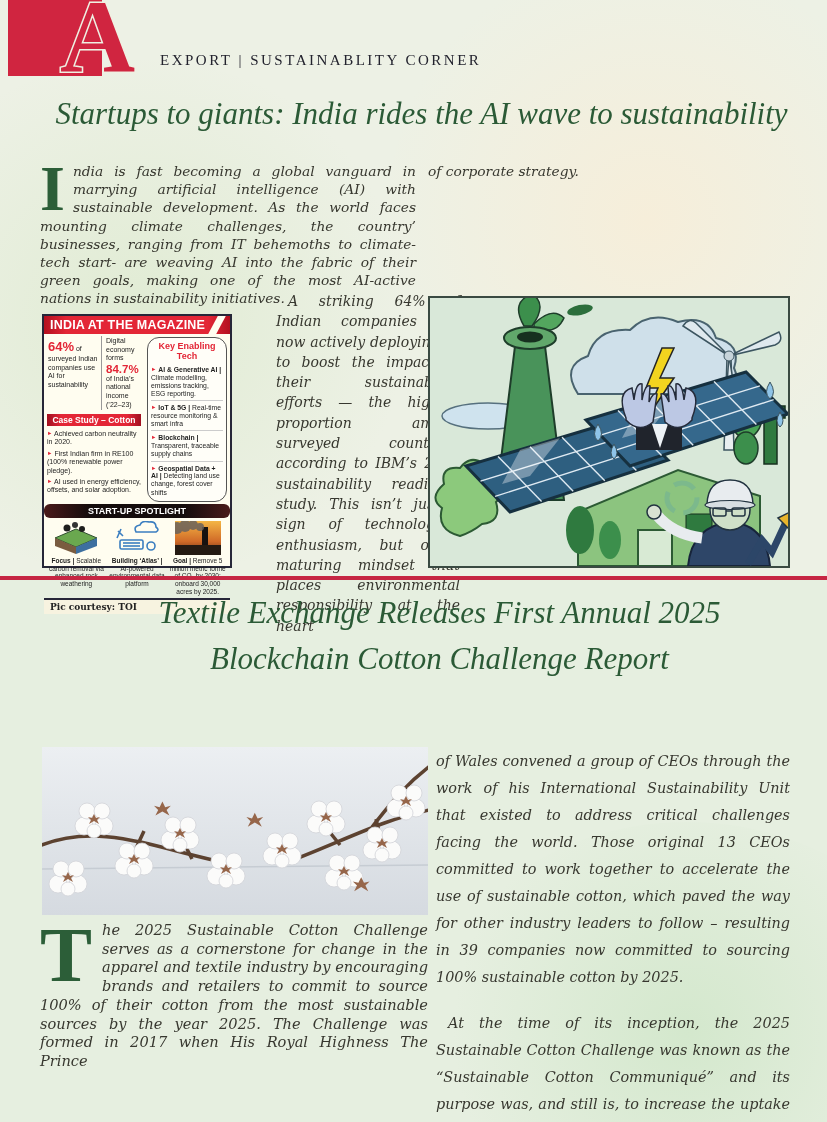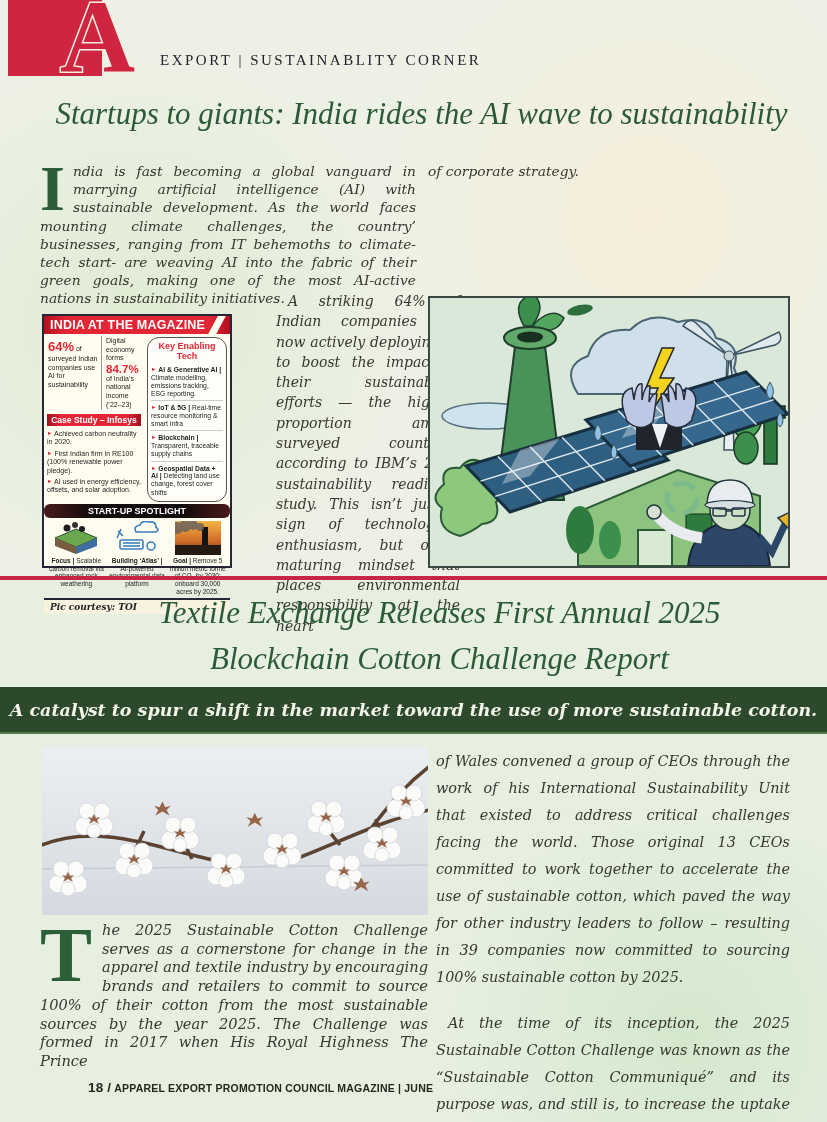--- a/index.html
+++ b/index.html
@@ -60,21 +60,21 @@
   .ig-bullet{font-size:7px;line-height:8.6px;margin:2px 4px 2px 0;}
   .arrow{color:#e32636;font-size:5.5px;vertical-align:.5px;}
   .ig-tech-title{color:#e32636;font-weight:bold;font-size:9px;text-align:center;margin:1px 0 2px;}
   .ig-tech-item{font-size:6.8px;line-height:8.2px;border-bottom:1px solid #ccc;padding:2px 0;}
   .ig-tech-item:last-child{border-bottom:none;}
   .ig-spot-title{background:linear-gradient(90deg,#4a1a1a,#140c0c 25%,#140c0c 75%,#4a1a1a);
             color:#fff;text-align:center;font-weight:bold;font-size:9px;padding:2px;border-radius:6px;}
   .ig-spots{display:flex;padding:3px 2px 2px;flex:1;}
   .ig-spot{flex:1;text-align:center;font-size:6.5px;line-height:7.8px;padding:0 2px;}
   .ig-spot svg{display:block;margin:0 auto 2px;}
-  .ig-credit{border-top:2px solid #262638;font-family:"DejaVu Serif",serif;font-style:italic;
+  .ig-credit{border-top:2px solid #262638;font-family:"DejaVu Serif",serif;
             font-weight:bold;font-size:9px;padding:2px 6px;background:#f7f3e0;color:#222;}
 
   
   .illus{position:absolute;left:428px;top:296px;width:362px;height:272px;box-sizing:border-box;
          border:2px solid #3a4a42;background:#d9e8d9;}
   .illus svg{display:block;}
 
   
   .divider-red{position:absolute;left:0;top:576px;width:827px;height:4px;background:#c62643;}
   .title2{position:absolute;left:0;top:590px;width:827px;text-align:center;
@@ -128,21 +128,21 @@
           <div class="ig-stat1">
             <span class="ig-pct1">64%</span><span class="ig-small"> of</span>
             <div class="ig-small">surveyed Indian companies use AI for sustainability</div>
           </div>
           <div class="ig-stat2">
             <div class="ig-small">Digital economy forms</div>
             <div class="ig-pct2">84.7%</div>
             <div class="ig-small">of India’s national income (’22–23)</div>
           </div>
         </div>
-        <div class="ig-case-title">Case Study – Infosys</div>
+        <div class="ig-case-title">Case Study – Cotton</div>
         <div class="ig-bullet"><span class="arrow">►</span> <span>Achieved carbon neutrality in 2020.</span></div>
         <div class="ig-bullet"><span class="arrow">►</span> <span>First Indian firm in RE100 (100% renewable power pledge).</span></div>
         <div class="ig-bullet"><span class="arrow">►</span> <span>AI used in energy efficiency, offsets, and solar adoption.</span></div>
       </div>
       <div class="ig-tech">
         <div class="ig-tech-title">Key Enabling Tech</div>
         <div class="ig-tech-item"><span class="arrow">►</span> <b>AI &amp; Generative AI |</b> <span>Climate modelling, emissions tracking, ESG reporting.</span></div>
         <div class="ig-tech-item"><span class="arrow">►</span> <b>IoT &amp; 5G |</b> <span>Real-time resource monitoring &amp; smart infra</span></div>
         <div class="ig-tech-item"><span class="arrow">►</span> <b>Blockchain |</b> <span>Transparent, traceable supply chains</span></div>
         <div class="ig-tech-item"><span class="arrow">►</span> <b>Geospatial Data + AI |</b> <span>Detecting land use change, forest cover shifts</span></div>
@@ -284,23 +284,20 @@
 
       <polyline points="318,266 332,242 342,254 356,224" fill="none" stroke="#2c4668" stroke-width="7"></polyline>
       <polygon points="348,220 364,212 360,232" fill="#e8b42c" stroke="#223340" stroke-width="1.5"></polygon>
     </svg>
   </div>
 
   <div class="divider-red"></div>
   <div class="title2">
     <div>Textile Exchange Releases First Annual 2025</div>
     <div>Blockchain Cotton Challenge Report</div>
-  </div>
-  <div class="banner">
-    <span class="banner-text">A catalyst to spur a shift in the market toward the use of more sustainable cotton.</span>
   </div>
 
   <div class="cotton">
     <svg width="386" height="168" viewBox="0 0 386 168">
       <defs>
         <linearGradient id="cbg" x1="0" y1="0" x2="0" y2="1">
           <stop offset="0" stop-color="#eceff2"></stop>
             <stop offset="1" stop-color="#d5dae0"></stop>
         </linearGradient>
         <g id="boll" stroke="#d2d3d8" stroke-width="0.8" fill="#fbfbfa">
@@ -350,16 +347,13 @@
   </div>
 
   <div class="body-text a2-col1">
     <span class="dropcap dc2">T</span><span>he 2025 Sustainable Cotton Challenge serves as a cornerstone for change in the apparel and textile industry by encouraging brands and retailers to commit to source 100% of their cotton from the most sustainable sources by the year 2025. The Challenge was formed in 2017 when His Royal Highness The Prince</span>
   </div>
   <div class="body-text a2-col2">
     <div>of Wales convened a group of CEOs through the work of his International Sustainability Unit that existed to address critical challenges facing the world. Those original 13 CEOs committed to work together to accelerate the use of sustainable cotton, which paved the way for other industry leaders to follow – resulting in 39 companies now committed to sourcing 100% sustainable cotton by 2025.</div>
     <div class="p2">At the time of its inception, the 2025 Sustainable Cotton Challenge was known as the “Sustainable Cotton Communiqué” and its purpose was, and still is, to increase the uptake of organic and preferred cotton, therefore increasing the income of smallholder farmers, eliminating highly hazardous pesticides, eliminating or reducing the amount of pesticides and synthetic fertilizer</div>
   </div>
 
-  <div class="footer">
-    <span class="pg">18 /</span><span>APPAREL EXPORT PROMOTION COUNCIL MAGAZINE | JUNE</span>
-  </div>
 </div>
 
 </body></html>

